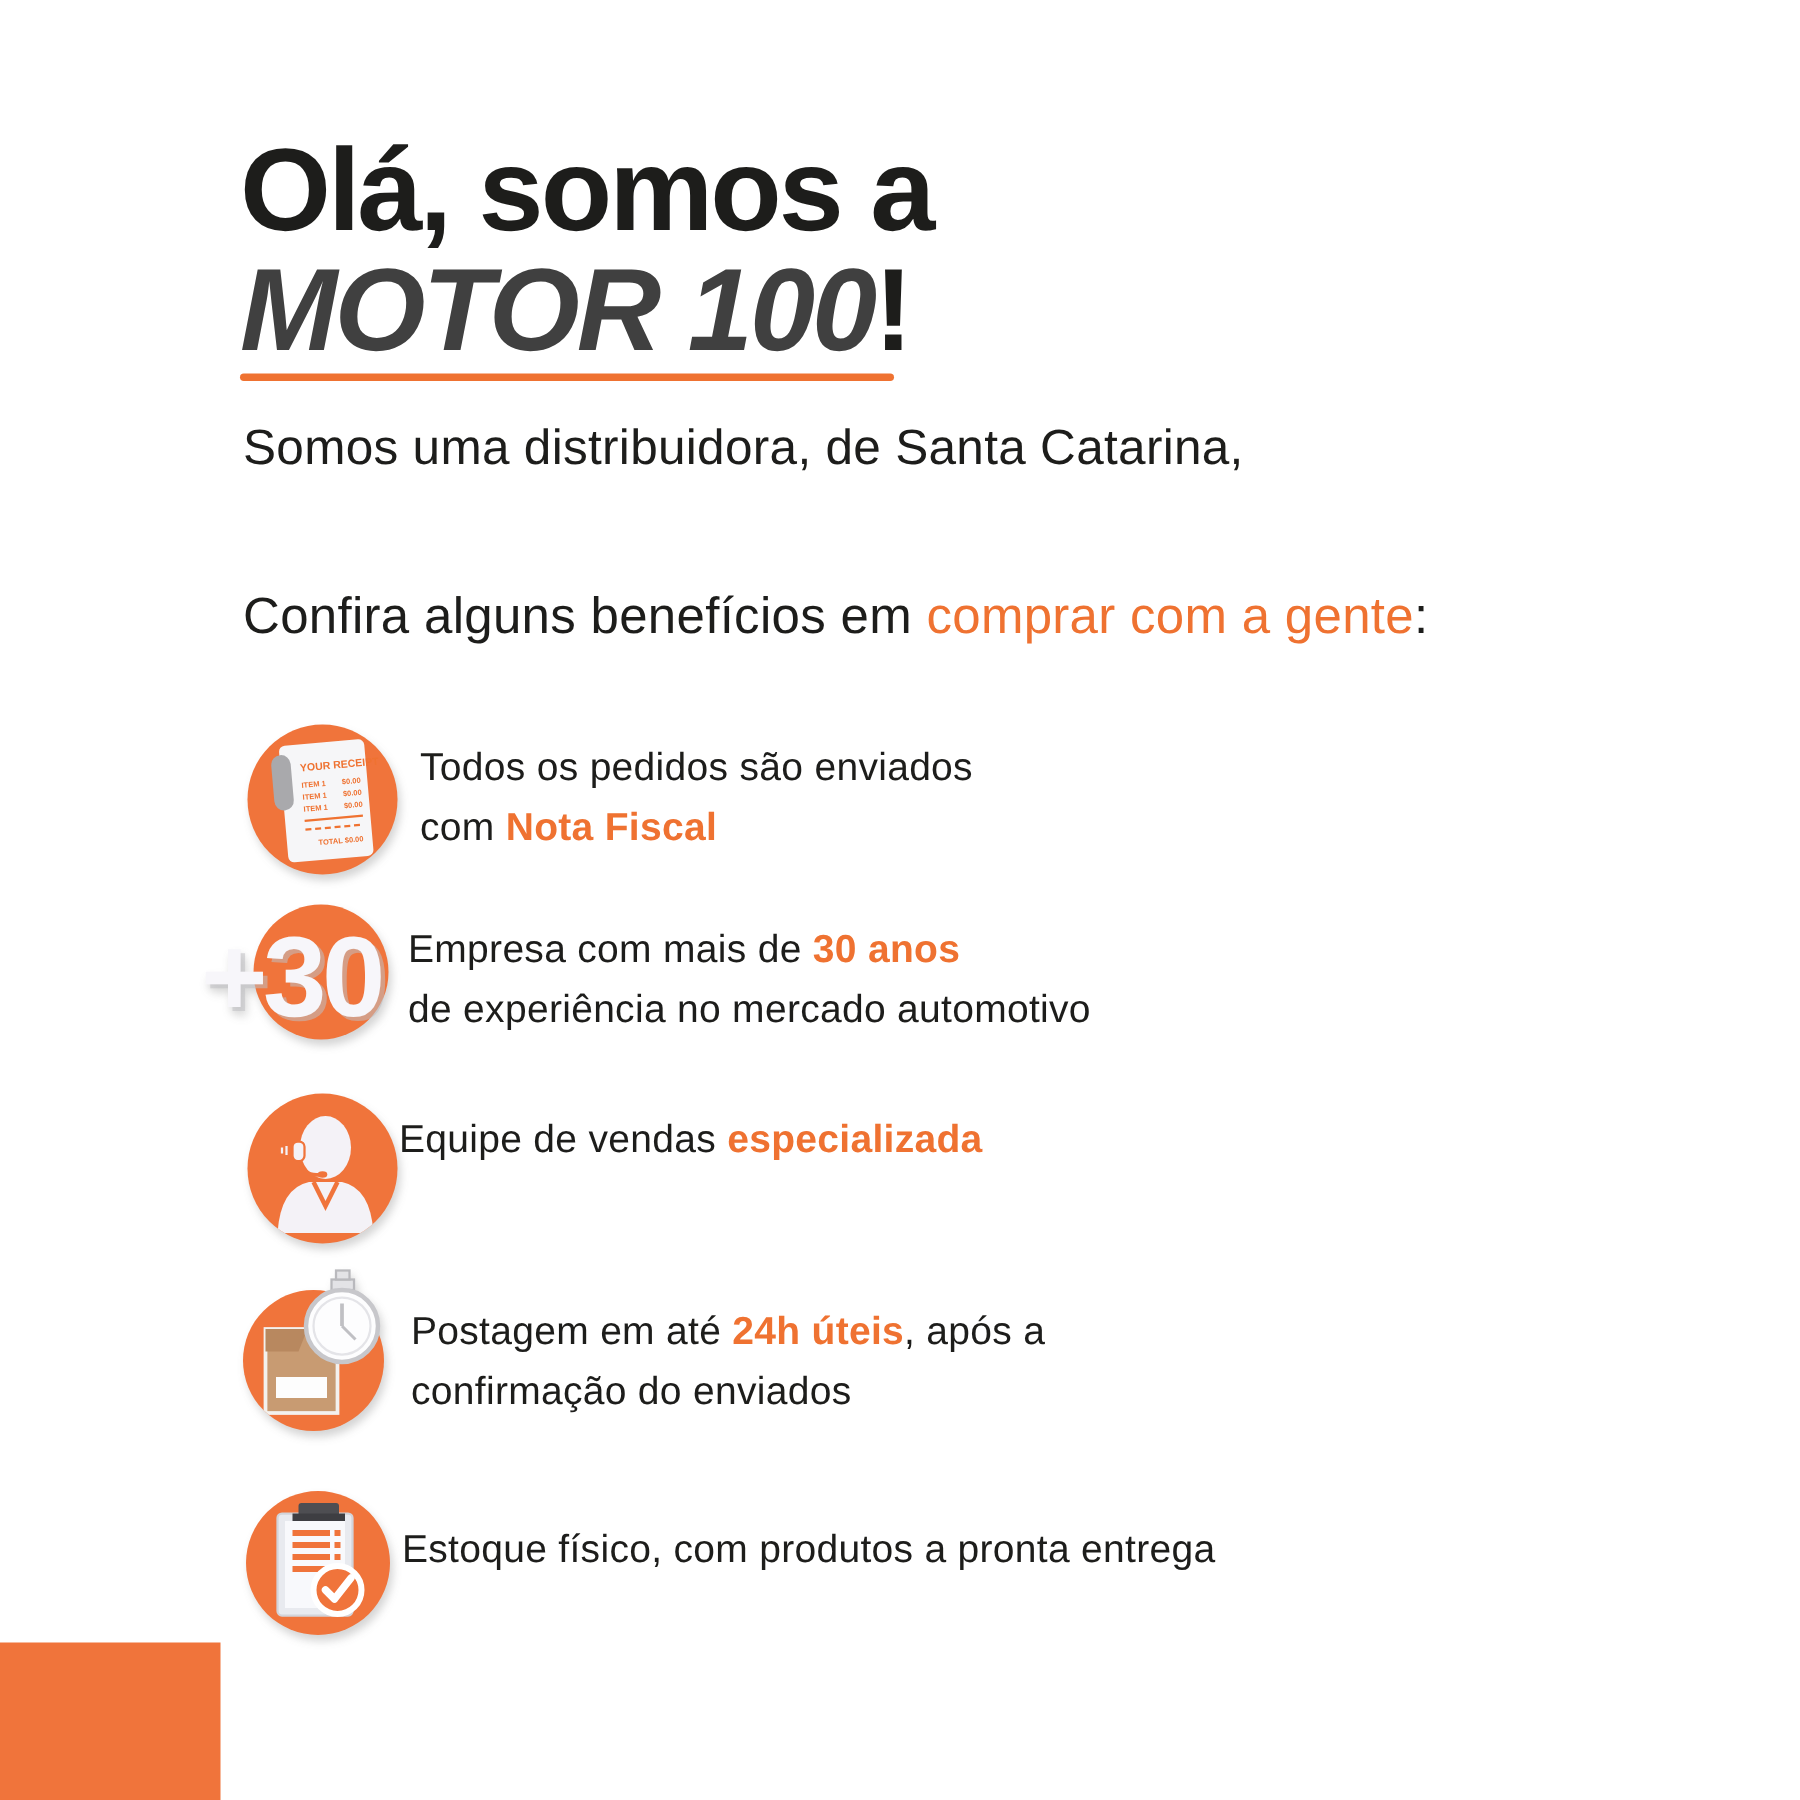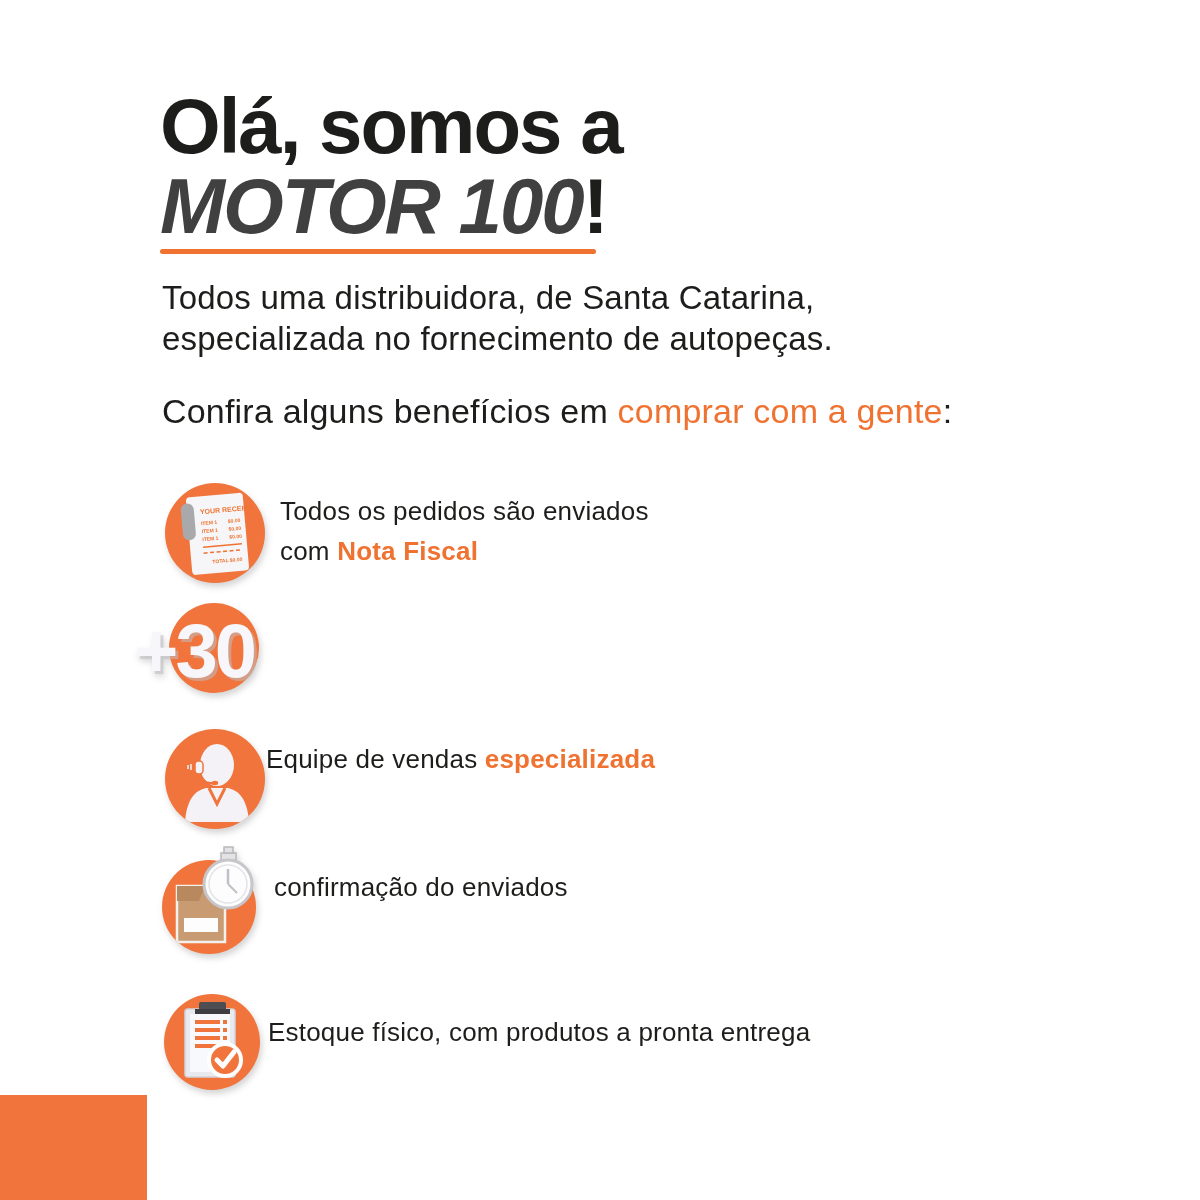--- a/index.html
+++ b/index.html
@@ -36,22 +36,21 @@
   <div class="deco-square tr"></div>
   <div class="deco-square bl"></div>
 
   <div class="title">
     <div>Olá, somos a</div>
     <div><span class="brand">MOTOR 100</span><span>!</span></div>
   </div>
   <div class="title-underline"></div>
 
   <div class="intro">
-    <div>Todos uma distribuidora, de Santa Catarina,</div>
-    <div>especializada no fornecimento de autopeças.</div>
+    <div>Somos uma distribuidora, de Santa Catarina,</div>
   </div>
 
   <div class="benefits-heading"><span>Confira alguns benefícios em </span><span class="hl" style="font-weight:normal">comprar com a gente</span><span>:</span></div>
 
   <div class="icon-wrap" style="left:162px;top:480px">
     <svg width="106" height="106" viewBox="0 0 106 106">
       <circle cx="53" cy="53" r="50" fill="#f0743b"></circle>
       <g transform="rotate(-5 54 54)">
         <rect x="27" y="15" width="57" height="78" rx="4" fill="#f6f6f8"></rect>
         <rect x="21" y="21" width="13" height="37" rx="6.5" fill="#a9a9ac"></rect>
@@ -72,20 +71,24 @@
     <div>Todos os pedidos são enviados</div>
     <div><span>com </span><span class="hl">Nota Fiscal</span></div>
   </div>
 
   <div class="icon-wrap" style="left:132px;top:598px">
     <svg width="136" height="110" viewBox="0 0 136 110">
       <circle cx="82" cy="50" r="45" fill="#f0743b"></circle>
       <text x="5" y="82" font-size="76" font-weight="bold" letter-spacing="-3" fill="#bfbfc3" opacity="0.55">+30</text>
       <text x="2" y="79" font-size="76" font-weight="bold" letter-spacing="-3" fill="#f7f6fa">+30</text>
     </svg>
+  </div>
+  <div class="benefit-text" style="left:272px;top:612px">
+    <div><span>Empresa com mais de </span><span class="hl">30 anos</span></div>
+    <div>de experiência no mercado automotivo</div>
   </div>
 
   <div class="icon-wrap" style="left:162px;top:726px">
     <svg width="106" height="106" viewBox="0 0 106 106">
       <defs>
         <clipPath id="cut3">
             <circle cx="53" cy="53" r="50"></circle>
           </clipPath>
       </defs>
       <circle cx="53" cy="53" r="50" fill="#f0743b"></circle>
@@ -120,20 +123,21 @@
       </g>
       <rect x="68" y="11" width="15" height="7" fill="#e3e3e6" stroke="#b9b9bd" stroke-width="1.5"></rect>
       <rect x="71" y="5" width="9" height="6" fill="#e3e3e6" stroke="#b9b9bd" stroke-width="1.5"></rect>
       <circle cx="75" cy="42" r="24" fill="#fdfdfe" stroke="#c7c7cb" stroke-width="3"></circle>
       <circle cx="75" cy="42" r="19" fill="none" stroke="#e4e4e8" stroke-width="1.5"></circle>
       <line x1="75" y1="42" x2="75" y2="27" stroke="#c0c0c4" stroke-width="2.5"></line>
       <line x1="75" y1="42" x2="84" y2="51" stroke="#c0c0c4" stroke-width="2"></line>
     </svg>
   </div>
   <div class="benefit-text" style="left:274px;top:867px">
+    <div><span>Postagem em até </span><span class="hl">24h úteis</span><span>, após a</span></div>
     <div>confirmação do enviados</div>
   </div>
 
   <div class="icon-wrap" style="left:159px;top:986px">
     <svg width="108" height="112" viewBox="0 0 108 112">
       <circle cx="53" cy="56" r="48" fill="#f0743b"></circle>
       <rect x="26" y="23" width="50" height="68" rx="3" fill="#e8eaef" stroke="#d2d4da" stroke-width="1.5"></rect>
       <rect x="31" y="28" width="40" height="58" fill="#f8f9fc"></rect>
       <rect x="47" y="12" width="12" height="7" fill="#f0743b"></rect>
       <rect x="40" y="16" width="27" height="9" rx="2" fill="#4e4e52"></rect>

